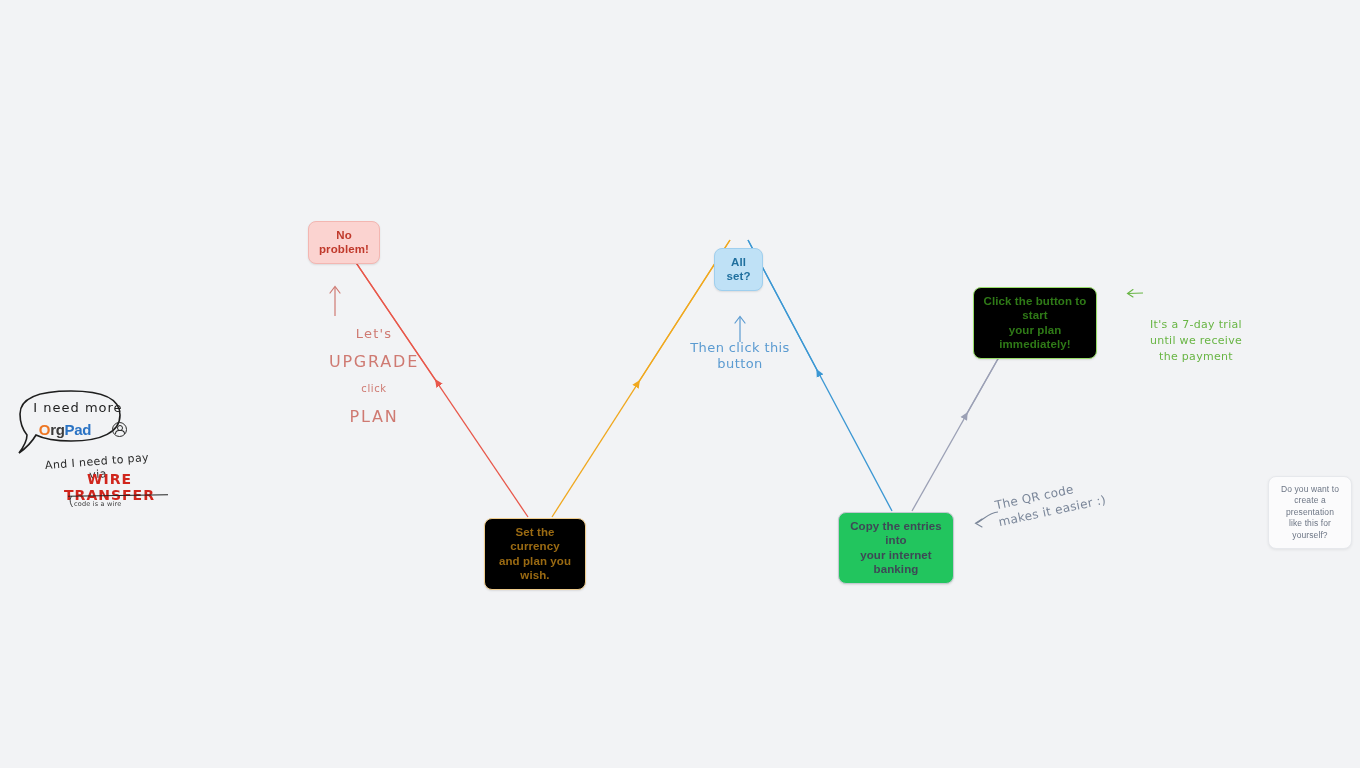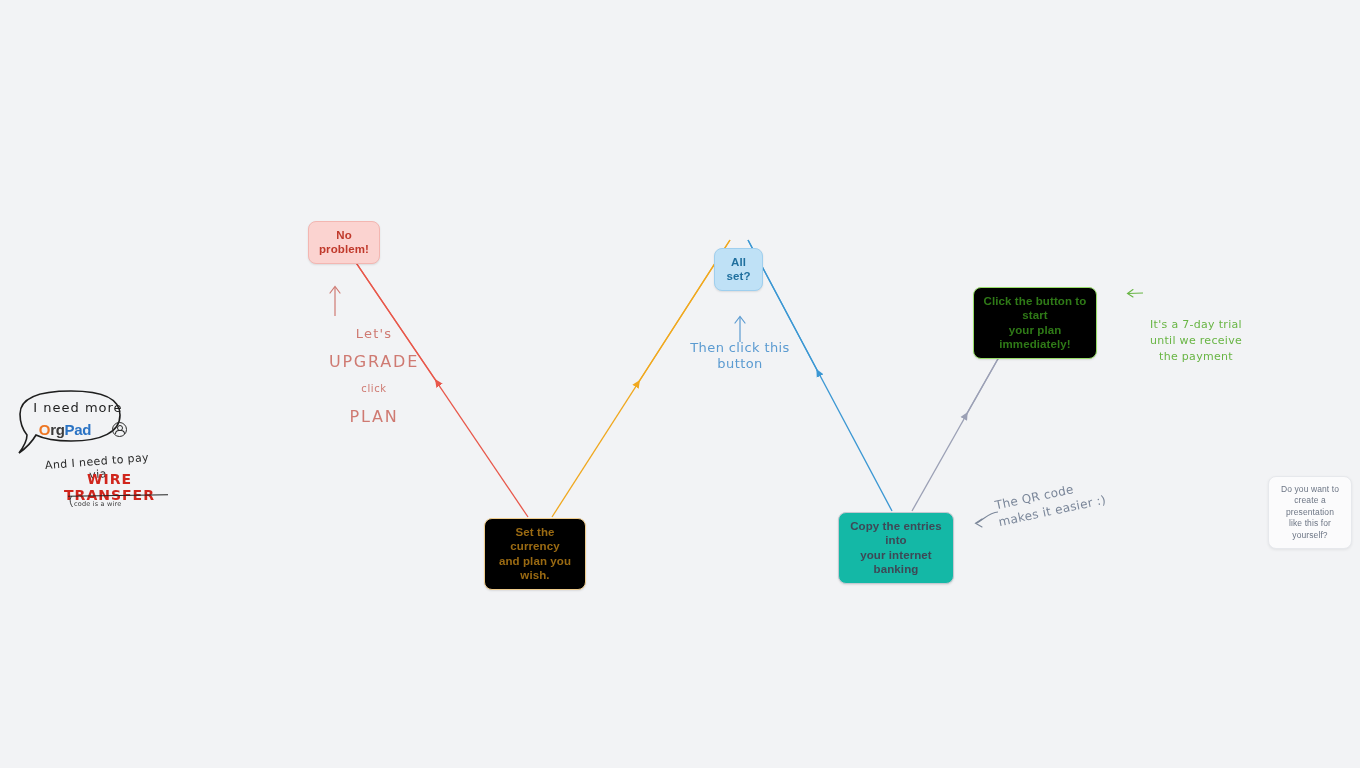--- a/index.html
+++ b/index.html
@@ -52,21 +52,21 @@
     background: #000000;
     border: 1px solid #f0cd8e;
     color: #9a6a12;
   }
   .node-blue {
     background: #bfe1f6;
     border: 1px solid #9fcfee;
     color: #1f6f9e;
   }
   .node-gray {
-    background: #14b8a6;
+    background: #22c55e;
     border: 1px solid #c3c9d1;
     color: #3e4856;
   }
   .node-green {
     background: #000000;
     border: 1px solid #98dd68;
     color: #2f7a17;
   }
   .node-white {
     background: #fbfbfc;

